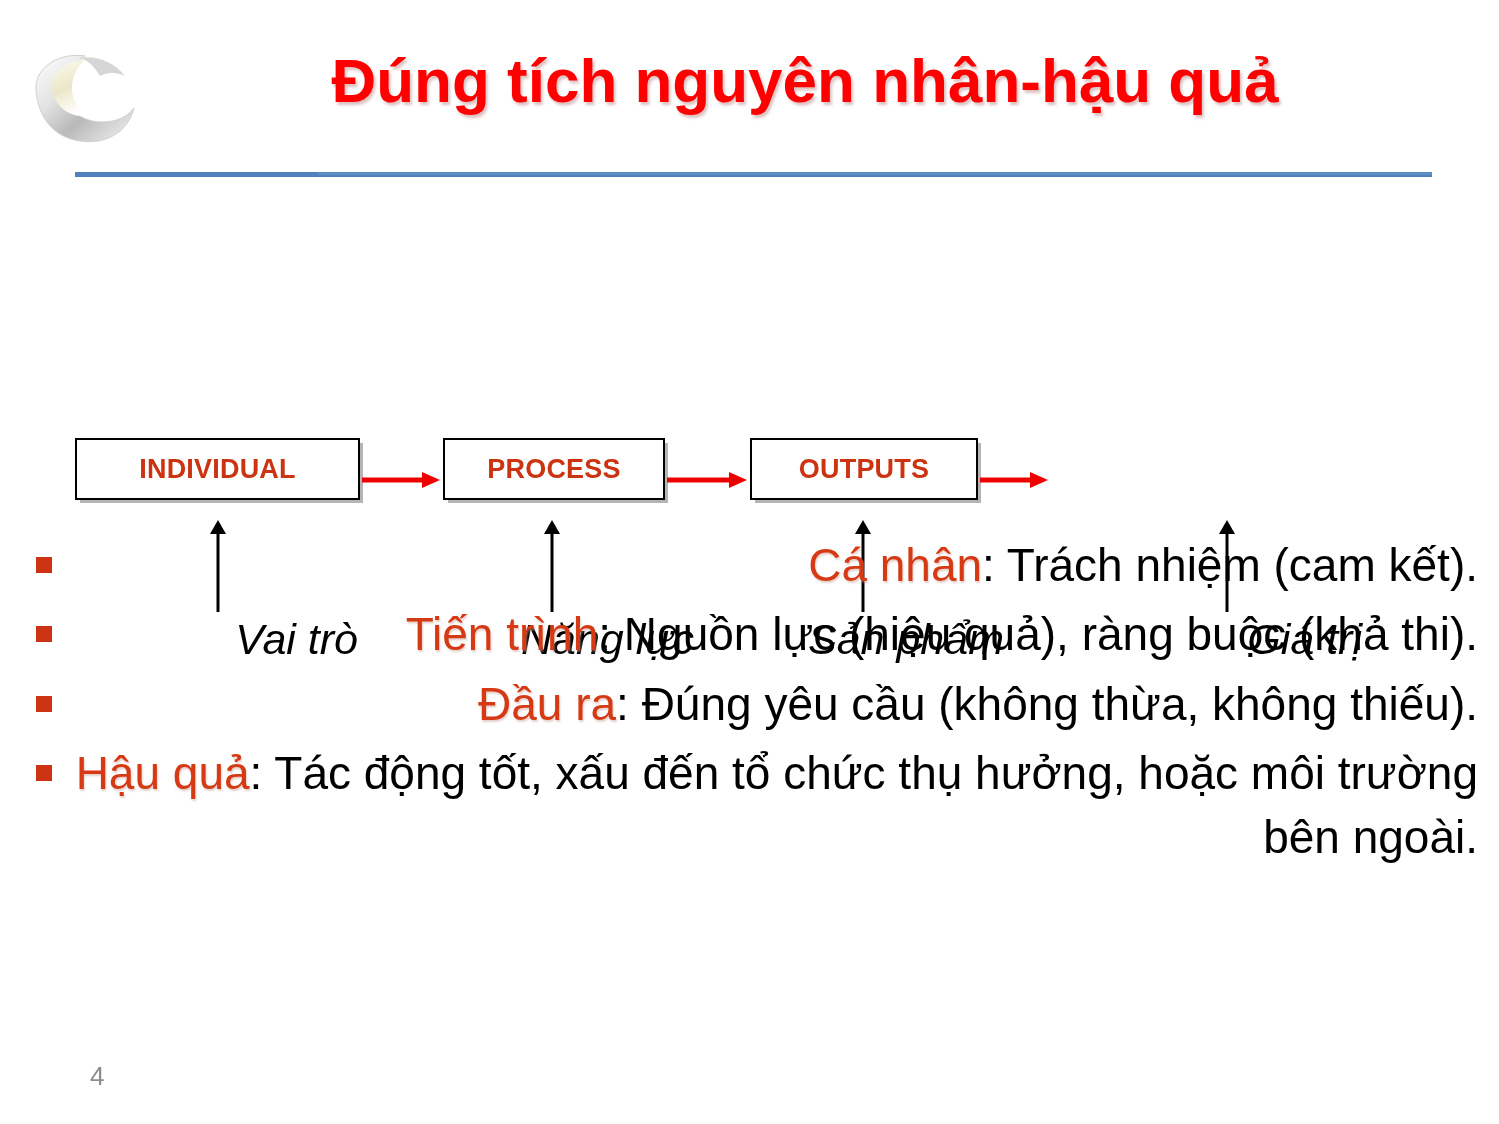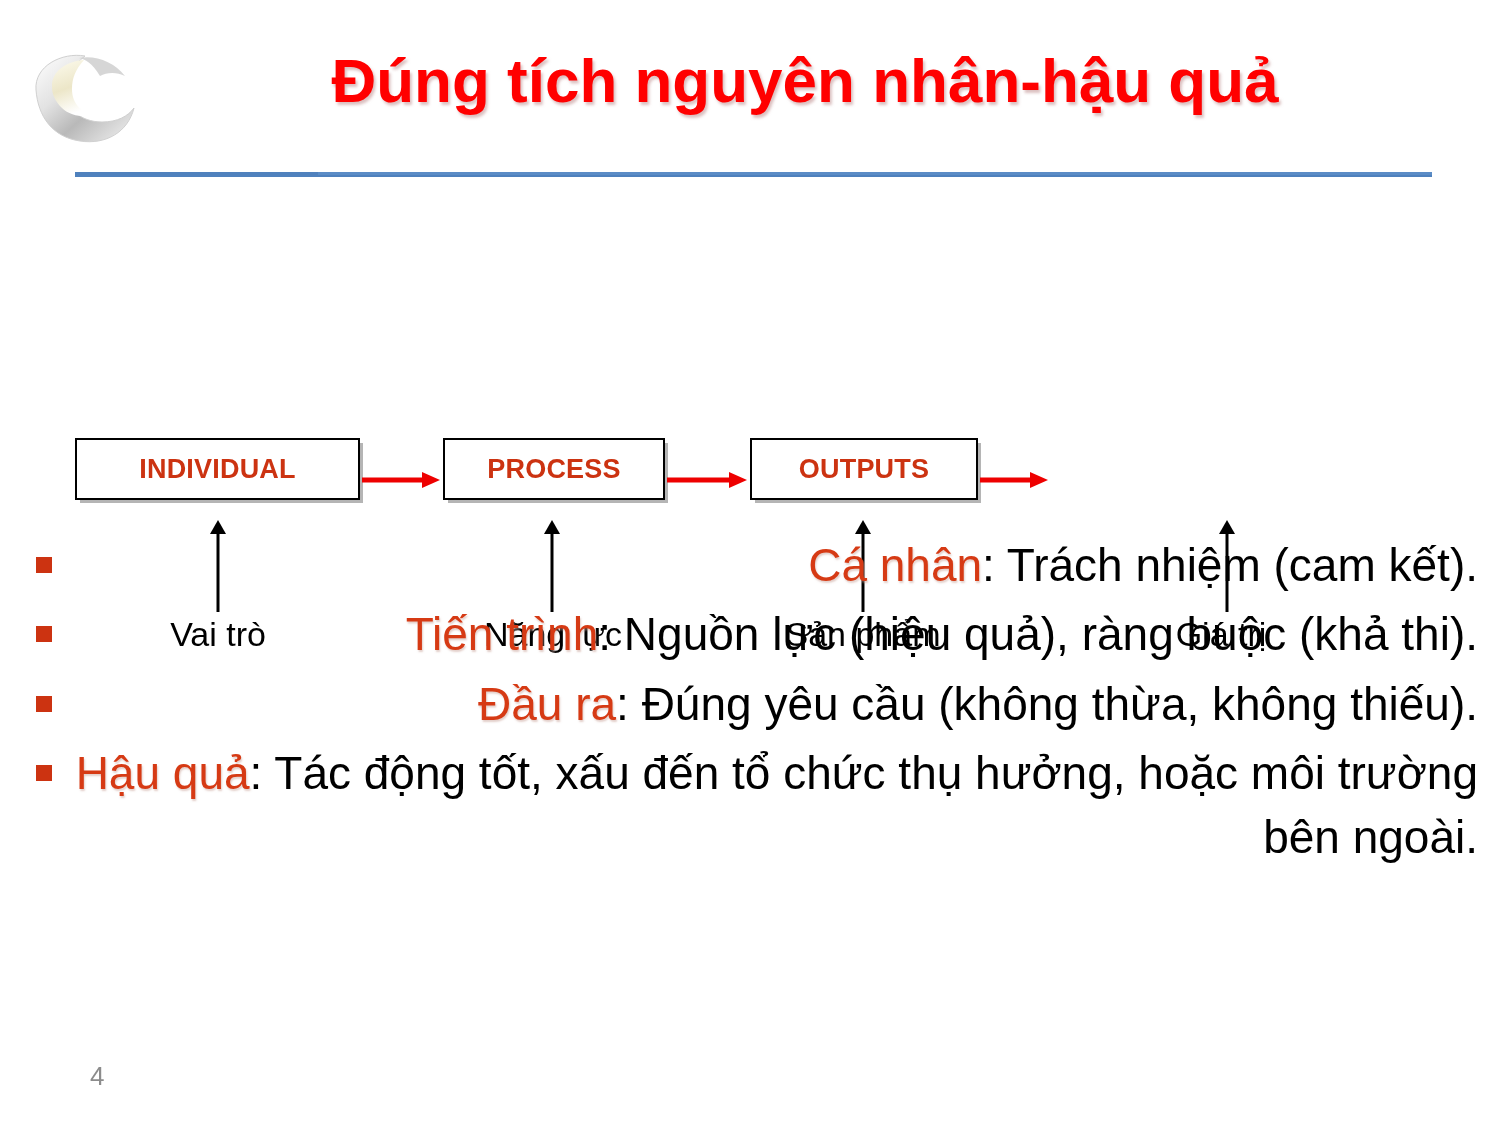--- a/index.html
+++ b/index.html
@@ -109,24 +109,25 @@
     height: 92px;
   }
   .v1 { left: 204px; }
   .v2 { left: 538px; }
   .v3 { left: 849px; }
   .v4 { left: 1213px; }
 
   .caption {
     position: absolute;
     top: 405px;
-    font-size: 34px;
+    font-size: 43px;
     color: #000000;
-    text-align: center;
+    text-align: right;
     white-space: nowrap;
+    font-style: italic;
   }
   .c1 { left: 78px;   width: 280px; }
   .c2 { left: 412px;  width: 282px; }
   .c3 { left: 722px;  width: 282px; }
   .c4 { left: 1080px; width: 282px; }
 
   
   .bullets {
     position: absolute;
     left: 18px;

